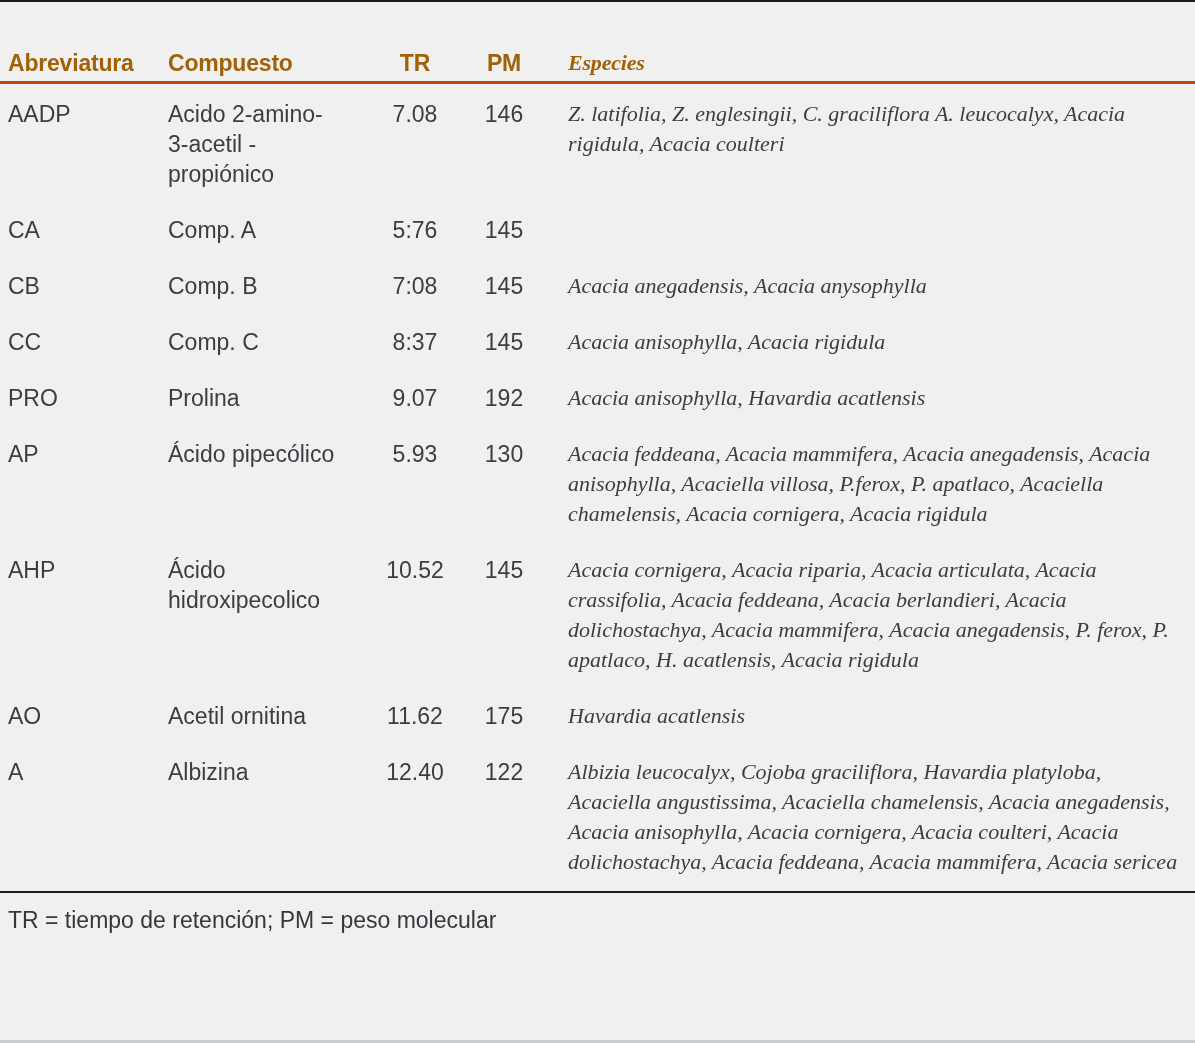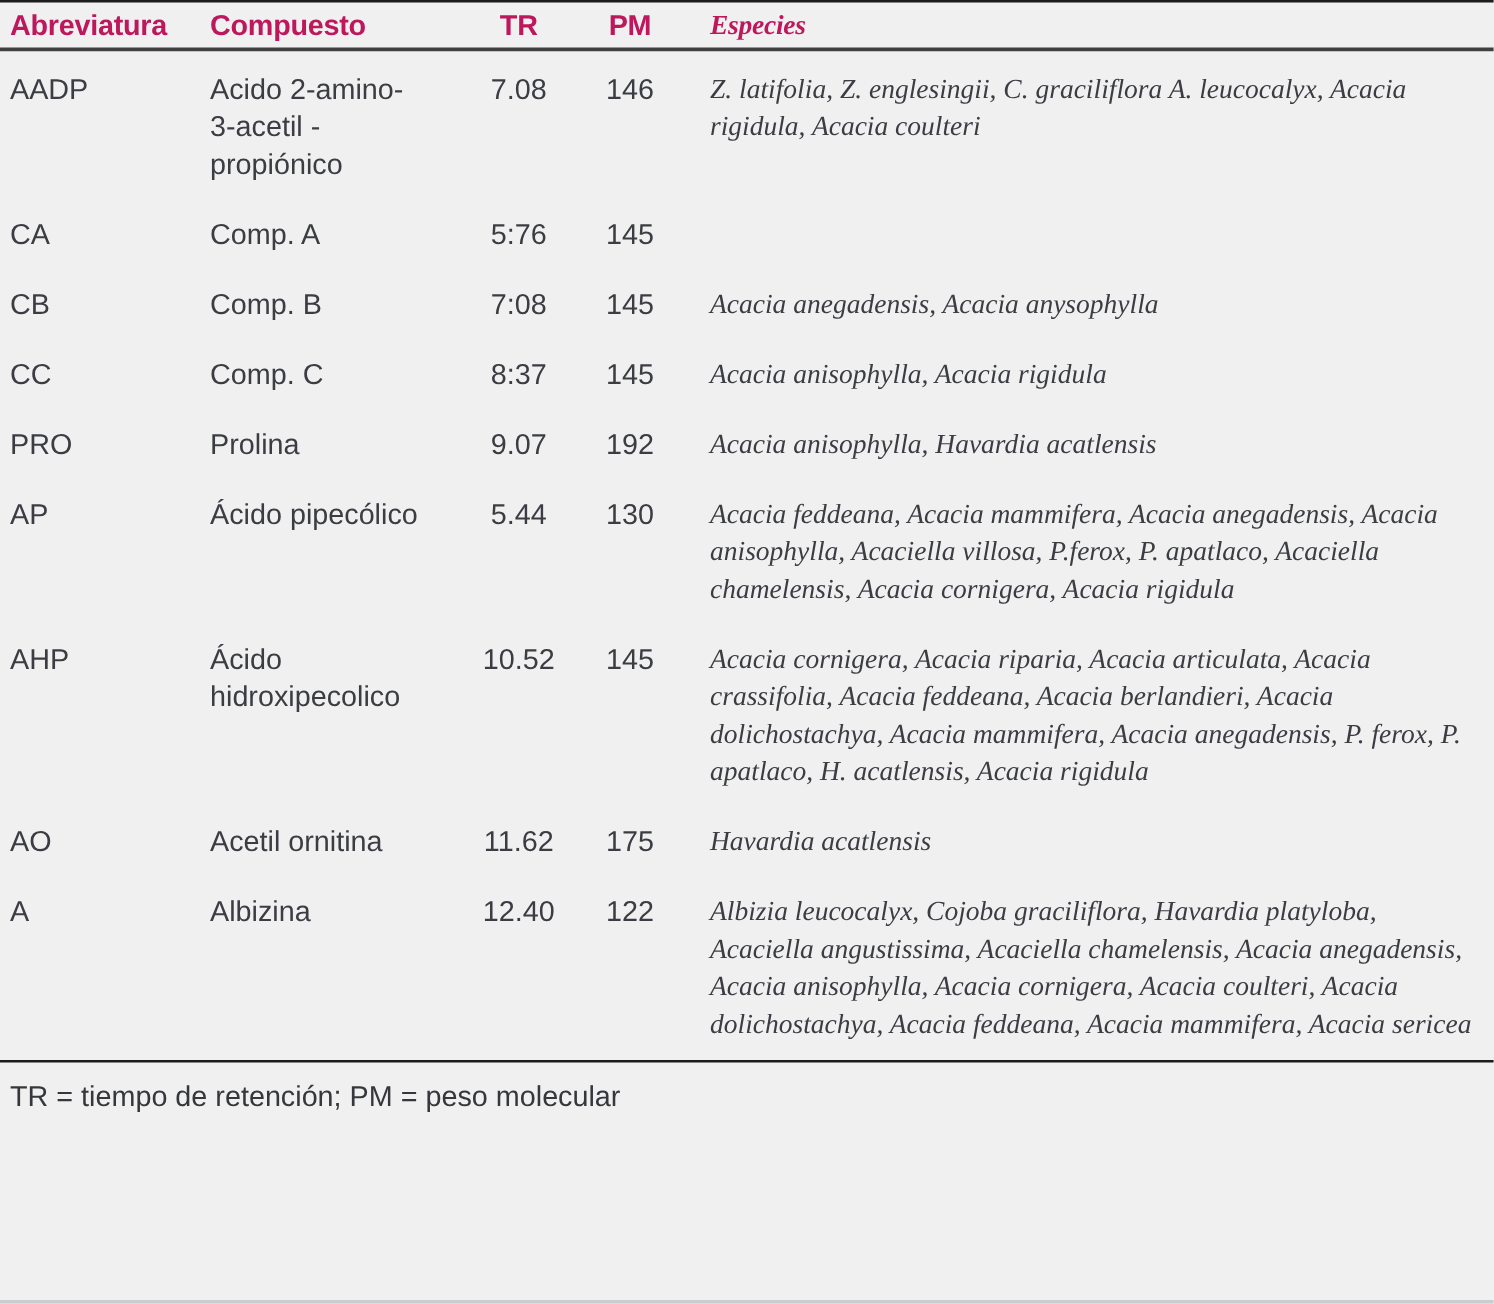--- a/index.html
+++ b/index.html
@@ -20,25 +20,26 @@
   }
   .grid-row {
     display: grid;
     grid-template-columns: 160px 212px 70px 108px 1fr;
     padding-left: 8px;
     padding-right: 10px;
   }
   .header-row {
     align-items: center;
     height: 36px;
-    border-bottom: 3px solid #404040;
+    border-bottom: 3px solid #c2410c;
     font-weight: bold;
     font-size: 23px;
-    color: #be185d;
+    color: #a16207;
     letter-spacing: -0.2px;
+    margin-top: 43px;
   }
   .rows {
     padding-top: 15px;
   }
   .row {
     margin-bottom: 26px;
     font-size: 23px;
     line-height: 30px;
   }
   .cell { min-width: 0; }
@@ -129,21 +130,21 @@
       <div class="cell">PRO</div>
       <div class="cell comp-col">Prolina</div>
       <div class="cell tr-col">9.07</div>
       <div class="cell pm-col">192</div>
       <div class="cell especies-col">Acacia anisophylla, Havardia acatlensis</div>
     </div>
 
     <div class="grid-row row">
       <div class="cell">AP</div>
       <div class="cell comp-col">Ácido pipecólico</div>
-      <div class="cell tr-col">5.44</div>
+      <div class="cell tr-col">5.93</div>
       <div class="cell pm-col">130</div>
       <div class="cell especies-col">Acacia feddeana, Acacia mammifera, Acacia anegadensis, Acacia anisophylla, Acaciella villosa, P.ferox, P. apatlaco, Acaciella chamelensis, Acacia cornigera, Acacia rigidula</div>
     </div>
 
     <div class="grid-row row">
       <div class="cell">AHP</div>
       <div class="cell comp-col">Ácido
 hidroxipecolico</div>
       <div class="cell tr-col">10.52</div>
       <div class="cell pm-col">145</div>

